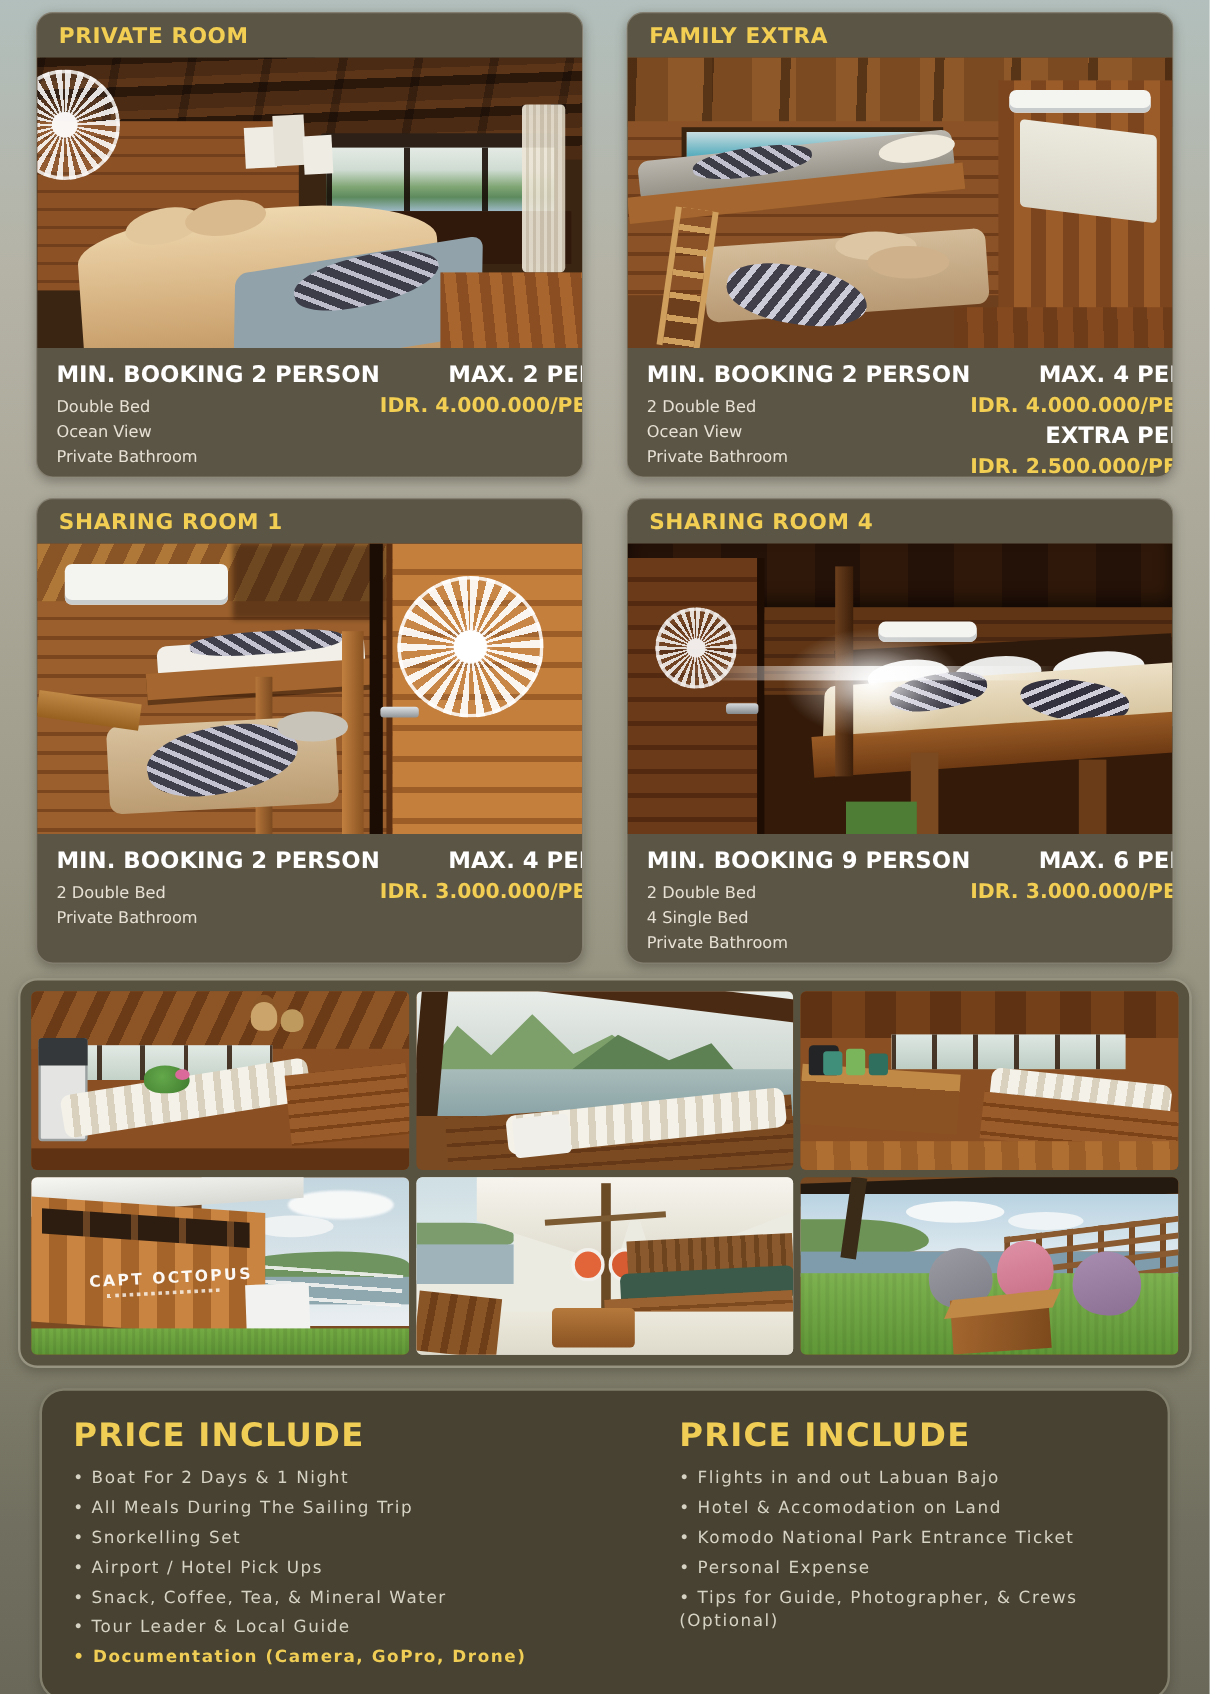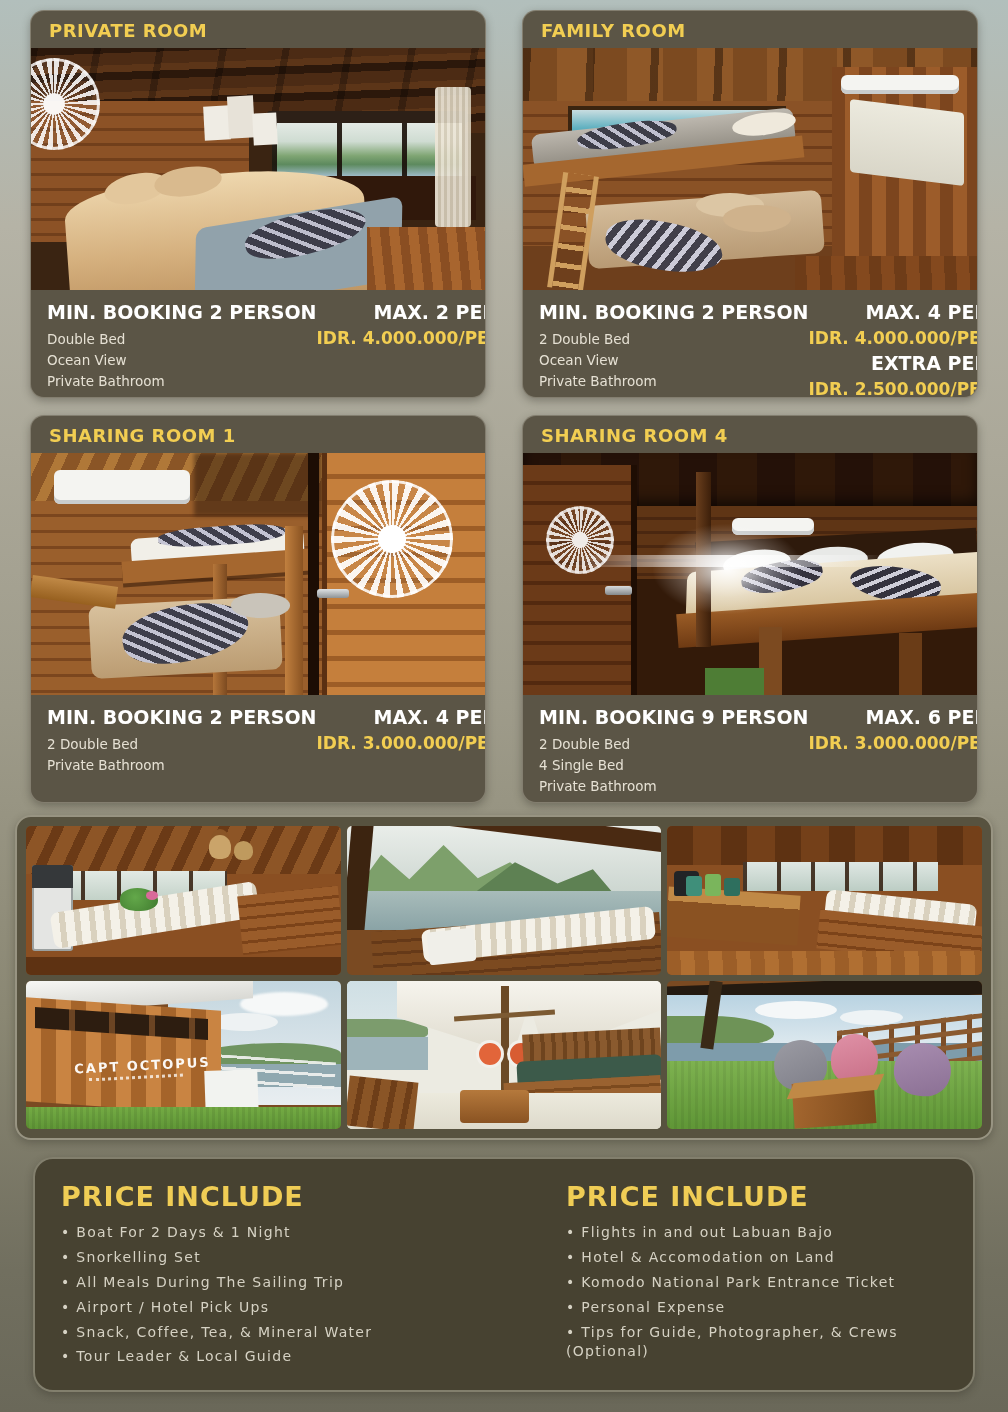--- a/index.html
+++ b/index.html
@@ -345,21 +345,21 @@
         </div>
       </div>
       <div class="info-right">
         <div class="max-label">MAX. 2 PERSON</div>
         <div class="price">IDR. 4.000.000/PERSON</div>
       </div>
     </div>
   </section>
 
   <section class="room-card">
-    <div class="card-title">FAMILY ROOM</div>
+    <div class="card-title">FAMILY EXTRA</div>
     <div class="photo p-fam">
       <span class="ceil"></span>
         <span class="beams"></span>
         <span class="wallmid"></span>
       <span class="win"></span>
         <span class="wall-r"></span>
       <span class="ac"></span>
         <span class="screen"></span>
       <span class="bunkA"></span>
         <span class="pilA"></span>
@@ -563,25 +563,26 @@
       <span class="tblt"></span>
   </div>
 
 </section>
 
 <section class="price-card">
   <div class="price-col-l">
     <div class="price-title">PRICE INCLUDE</div>
     <div class="plist">
       <div>Boat For 2 Days &amp; 1 Night</div>
+      <div>All Meals During The Sailing Trip</div>
       <div>Snorkelling Set</div>
-      <div>All Meals During The Sailing Trip</div>
       <div>Airport / Hotel Pick Ups</div>
       <div>Snack, Coffee, Tea, &amp; Mineral Water</div>
       <div>Tour Leader &amp; Local Guide</div>
+      <div class="hl">Documentation (Camera, GoPro, Drone)</div>
     </div>
   </div>
   <div class="price-col-r">
     <div class="price-title">PRICE INCLUDE</div>
     <div class="plist">
       <div>Flights in and out Labuan Bajo</div>
       <div>Hotel &amp; Accomodation on Land</div>
       <div>Komodo National Park Entrance Ticket</div>
       <div>Personal Expense</div>
       <div>Tips for Guide, Photographer, &amp; Crews (Optional)</div>

